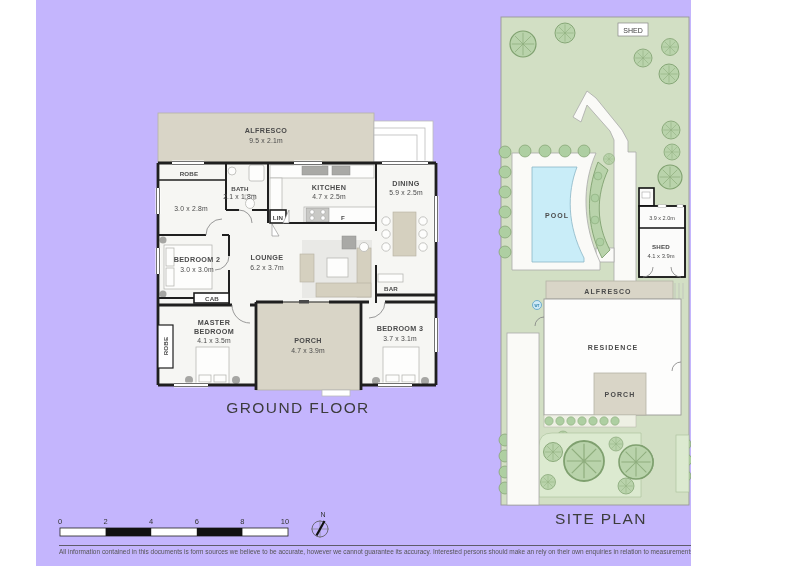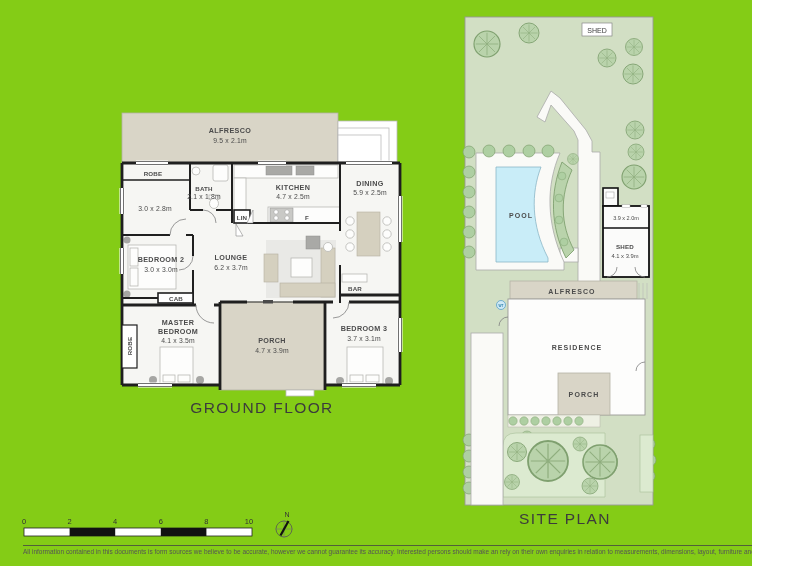--- a/index.html
+++ b/index.html
@@ -1,17 +1,17 @@
 <!DOCTYPE html>
 <html><head>
 <meta charset="utf-8">
 <style>
   html,body{margin:0;padding:0;background:#fff;}
-  .page{position:relative;width:752px;height:566px;background:#84cc16;overflow:hidden;
-        font-family:"Liberation Sans",sans-serif;}
+  .page{position:relative;width:655px;height:566px;background:#c4b5fd;overflow:hidden;
+        font-family:"Liberation Sans",sans-serif;margin-left:36px;}
   svg{display:block;}
   text{font-family:"Liberation Sans",sans-serif;}
   .room-name{fill:#4b4b4b;font-weight:700;font-size:7.2px;text-anchor:middle;letter-spacing:.35px;}
   .room-dim{fill:#4b4b4b;font-weight:400;font-size:6.8px;text-anchor:middle;letter-spacing:.2px;}
   .tiny-lbl{fill:#4b4b4b;font-weight:700;font-size:6.2px;text-anchor:middle;letter-spacing:.2px;}
   .plan-title{fill:#3c3c3c;font-weight:400;font-size:15.5px;text-anchor:middle;letter-spacing:1.4px;}
   .site-lbl{fill:#4b4b4b;font-weight:700;font-size:7px;text-anchor:middle;letter-spacing:1.1px;}
   .tick-lbl{fill:#333;font-weight:400;font-size:7.5px;text-anchor:middle;}
   .disclaimer{fill:#555;font-weight:400;font-size:6.3px;}
   .wall{stroke:#1f1f1f;fill:none;}

